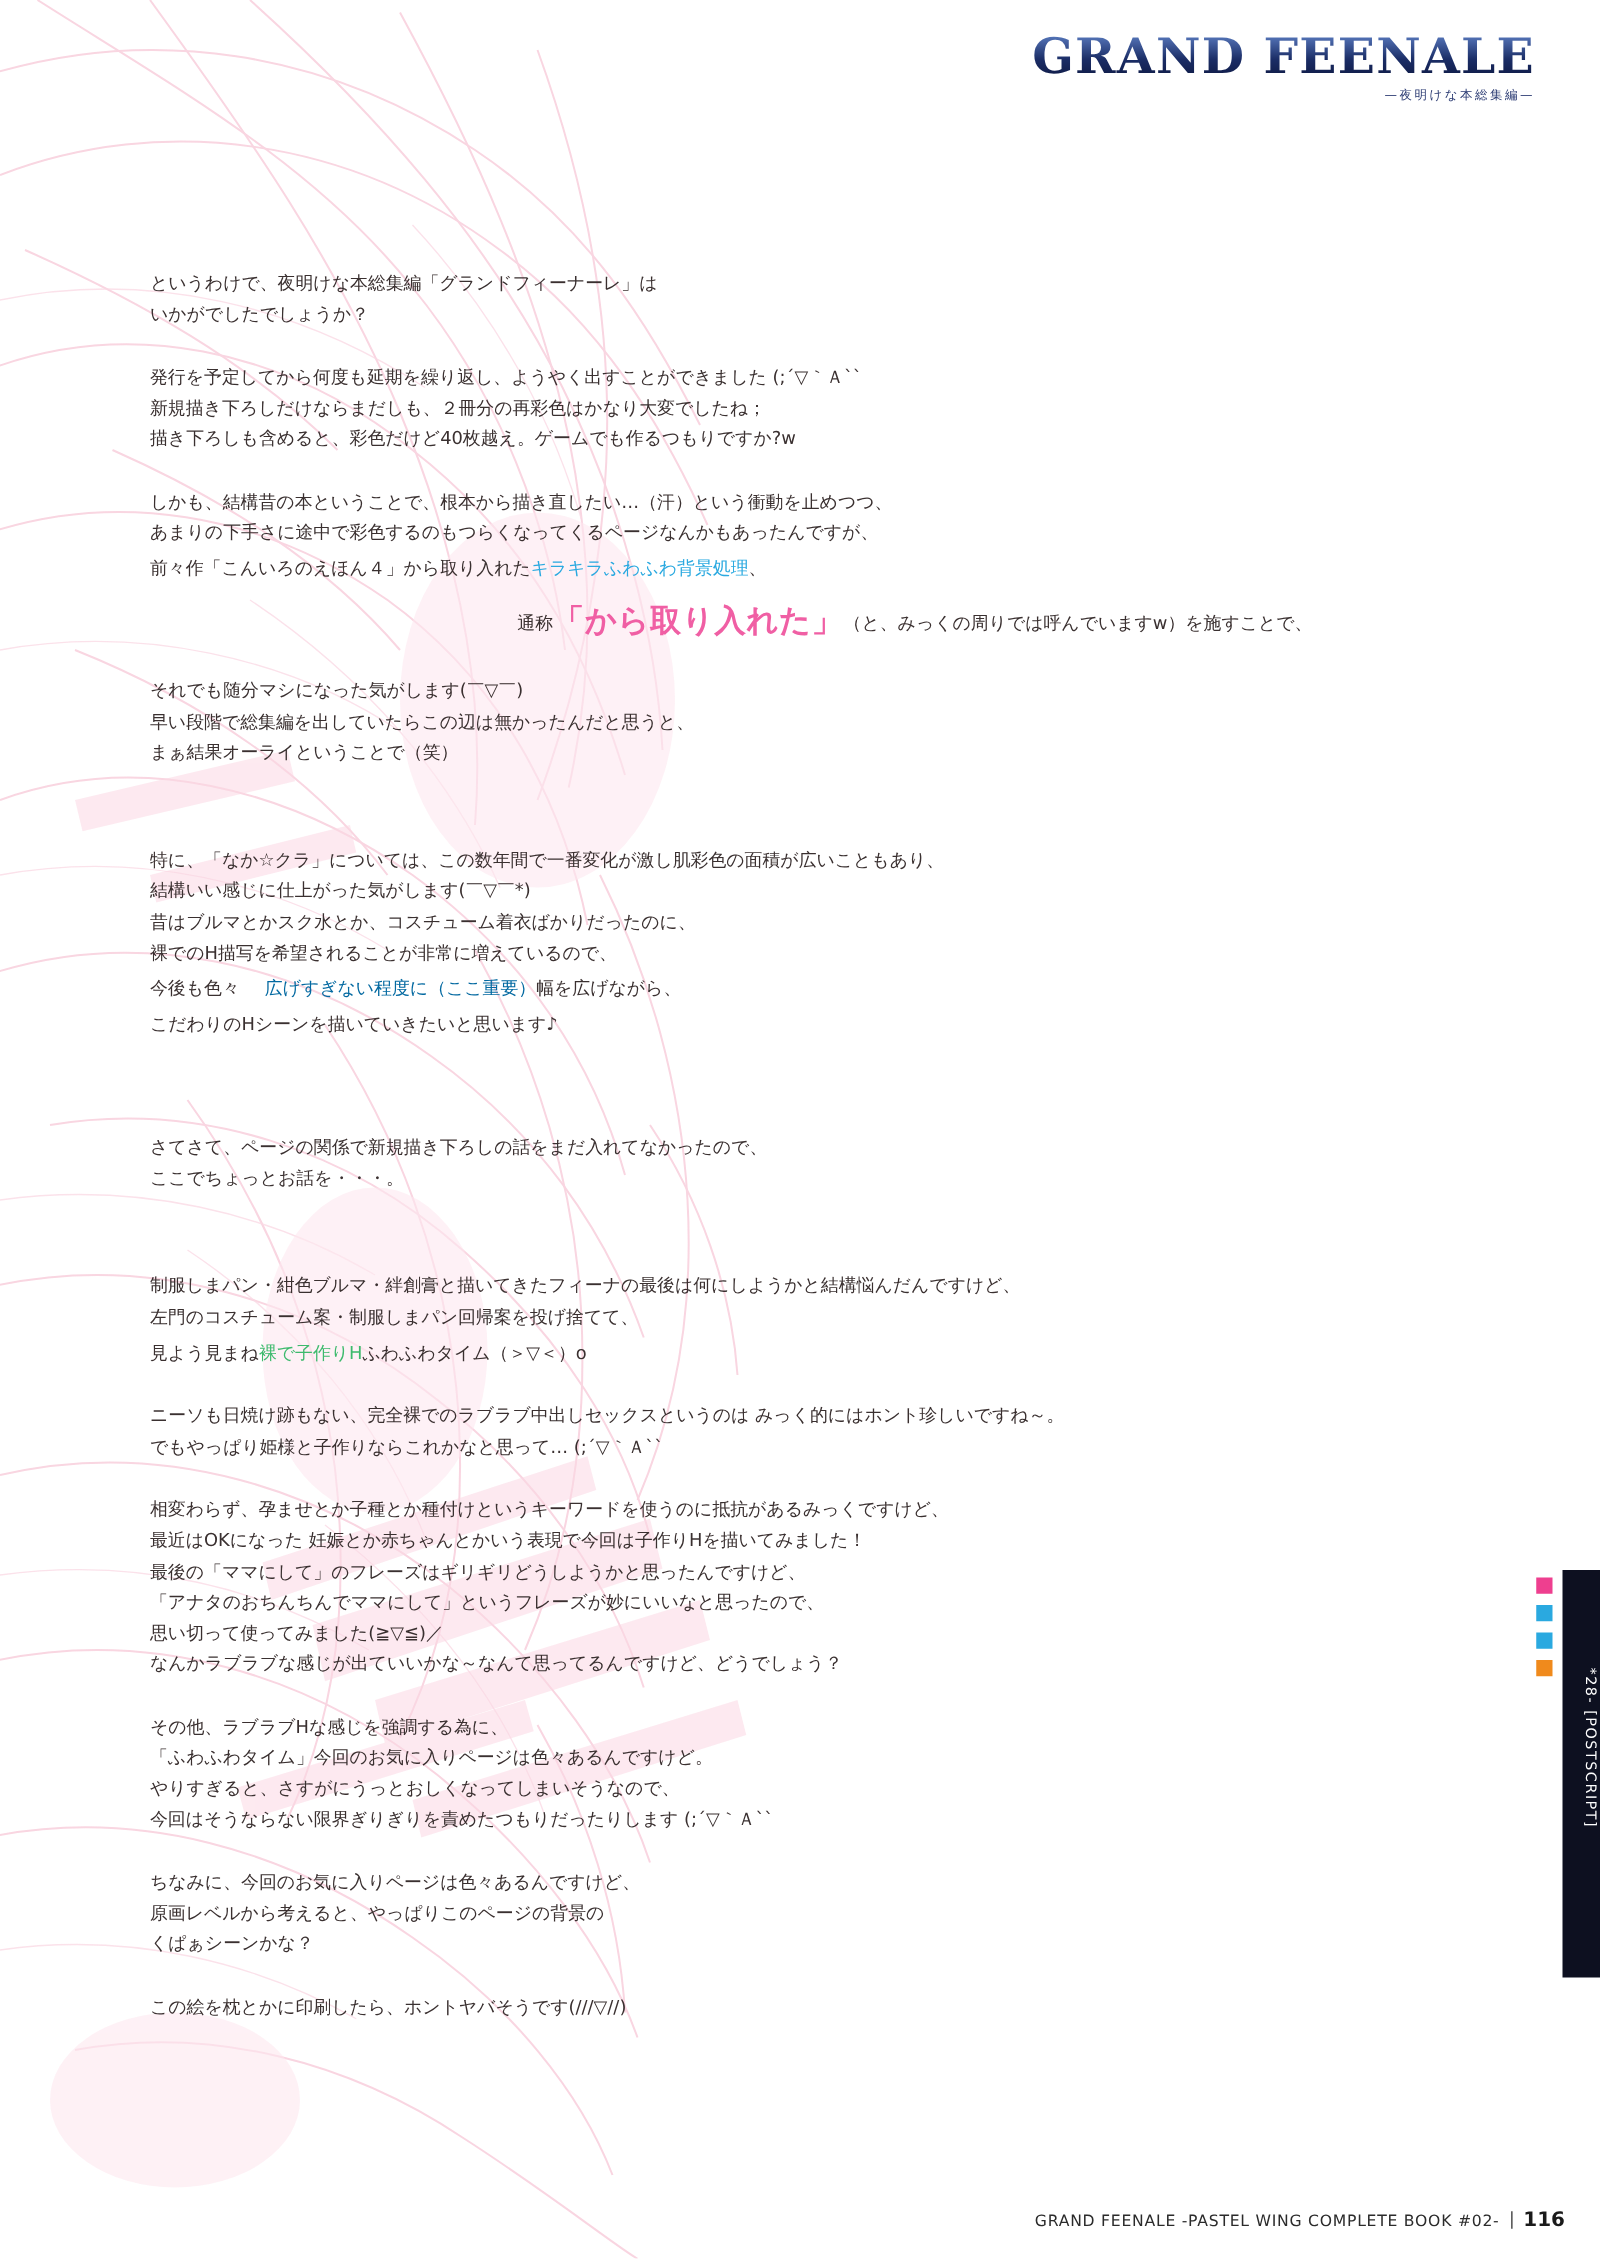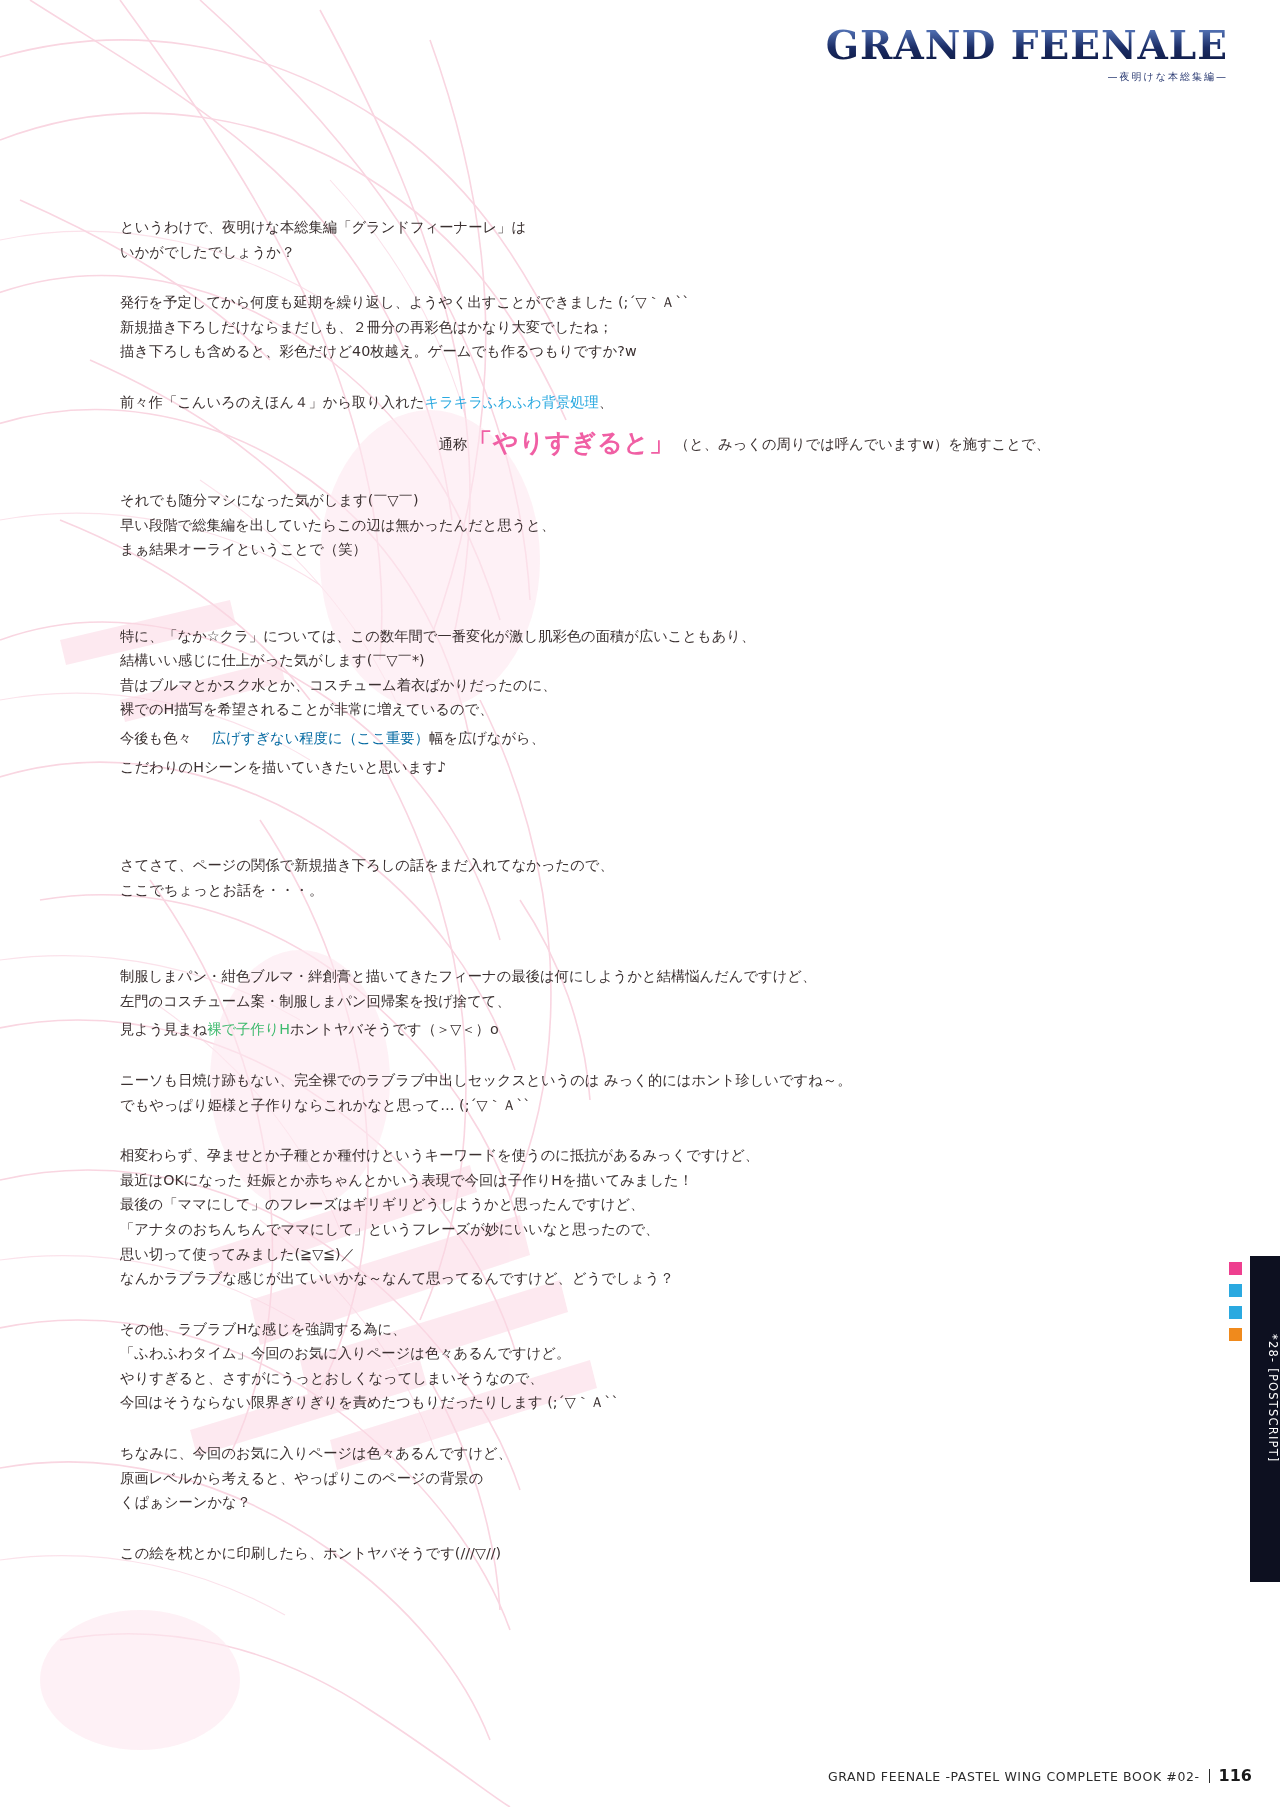--- a/index.html
+++ b/index.html
@@ -228,41 +228,43 @@
 
   <div id="content">
 
     <p class="para">というわけで、夜明けな本総集編「グランドフィーナーレ」は
 いかがでしたでしょうか？</p>
 
     <p class="para">発行を予定してから何度も延期を繰り返し、ようやく出すことができました (;´▽｀Ａ``
 新規描き下ろしだけならまだしも、２冊分の再彩色はかなり大変でしたね；
 描き下ろしも含めると、彩色だけど40枚越え。ゲームでも作るつもりですか?w</p>
 
+    <p class="para" style="margin-bottom:4px;">しかも、結構昔の本ということで、根本から描き直したい…（汗）という衝動を止めつつ、
+あまりの下手さに途中で彩色するのもつらくなってくるページなんかもあったんですが、</p>
     <p class="para" style="margin-bottom:10px;"><span>前々作「こんいろのえほん４」から取り入れた</span><span class="hl-blue">キラキラふわふわ背景処理</span><span>、</span></p>
 
-    <p class="fuwa-line"><span class="fuwa-lead">通称</span><span class="fuwa-big">「やりすぎると」</span><span class="fuwa-lead">（と、みっくの周りでは呼んでいますw）を施すことで、</span></p>
+    <p class="fuwa-line"><span class="fuwa-lead">通称</span><span class="fuwa-big">「から取り入れた」</span><span class="fuwa-lead">（と、みっくの周りでは呼んでいますw）を施すことで、</span></p>
 
     <p class="para gap-lg">それでも随分マシになった気がします(￣▽￣)
 早い段階で総集編を出していたらこの辺は無かったんだと思うと、
 まぁ結果オーライということで（笑）</p>
 
     <p class="para" style="margin-bottom:4px;">特に、「なか☆クラ」については、この数年間で一番変化が激し肌彩色の面積が広いこともあり、
 結構いい感じに仕上がった気がします(￣▽￣*)ゞ
 昔はブルマとかスク水とか、コスチューム着衣ばかりだったのに、
 裸でのH描写を希望されることが非常に増えているので、</p>
     <p class="para" style="margin-bottom:4px;"><span>今後も色々</span><span class="hl-red">広げすぎない程度に（ここ重要）</span><span>幅を広げながら、</span></p>
     <p class="para gap-xl">こだわりのHシーンを描いていきたいと思います♪</p>
 
     <p class="para gap-lg">さてさて、ページの関係で新規描き下ろしの話をまだ入れてなかったので、
 ここでちょっとお話を・・・。</p>
 
     <p class="para" style="margin-bottom:4px;">制服しまパン・紺色ブルマ・絆創膏と描いてきたフィーナの最後は何にしようかと結構悩んだんですけど、
 左門のコスチューム案・制服しまパン回帰案を投げ捨てて、</p>
-    <p class="para"><span>見よう見まね</span><span class="hl-green">裸で子作りH</span><span>ホントヤバそうです（＞▽＜）o</span></p>
+    <p class="para"><span>見よう見まね</span><span class="hl-green">裸で子作りH</span><span>ふわふわタイム（＞▽＜）o</span></p>
 
     <p class="para">ニーソも日焼け跡もない、完全裸でのラブラブ中出しセックスというのは みっく的にはホント珍しいですね～。
 でもやっぱり姫様と子作りならこれかなと思って… (;´▽｀Ａ``</p>
 
     <p class="para">相変わらず、孕ませとか子種とか種付けというキーワードを使うのに抵抗があるみっくですけど、
 最近はOKになった 妊娠とか赤ちゃんとかいう表現で今回は子作りHを描いてみました！
 最後の「ママにして」のフレーズはギリギリどうしようかと思ったんですけど、
 「アナタのおちんちんでママにして」というフレーズが妙にいいなと思ったので、
 思い切って使ってみました(≧▽≦)／
 なんかラブラブな感じが出ていいかな～なんて思ってるんですけど、どうでしょう？</p>

